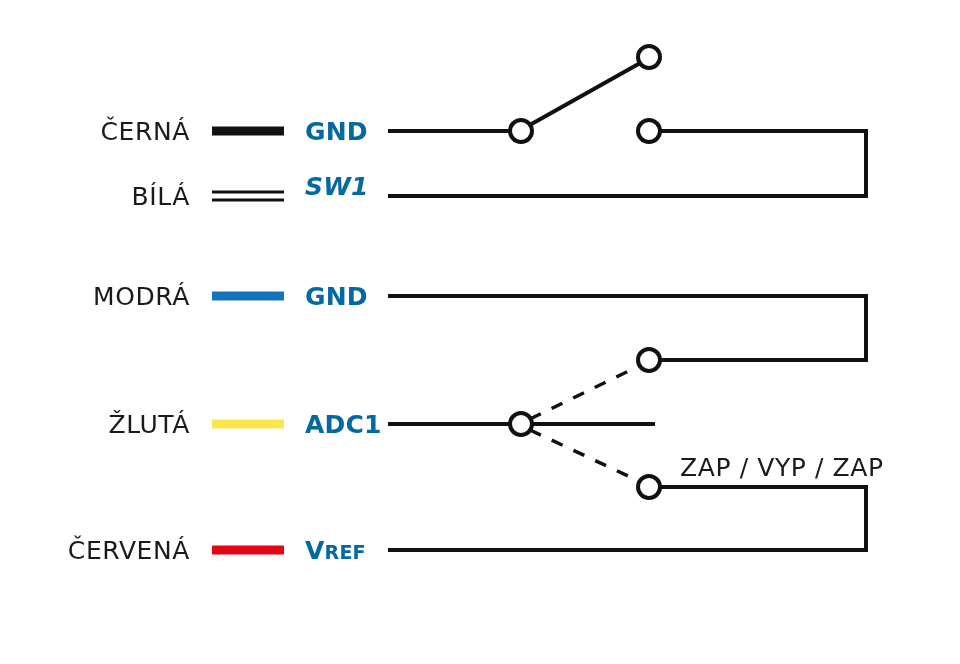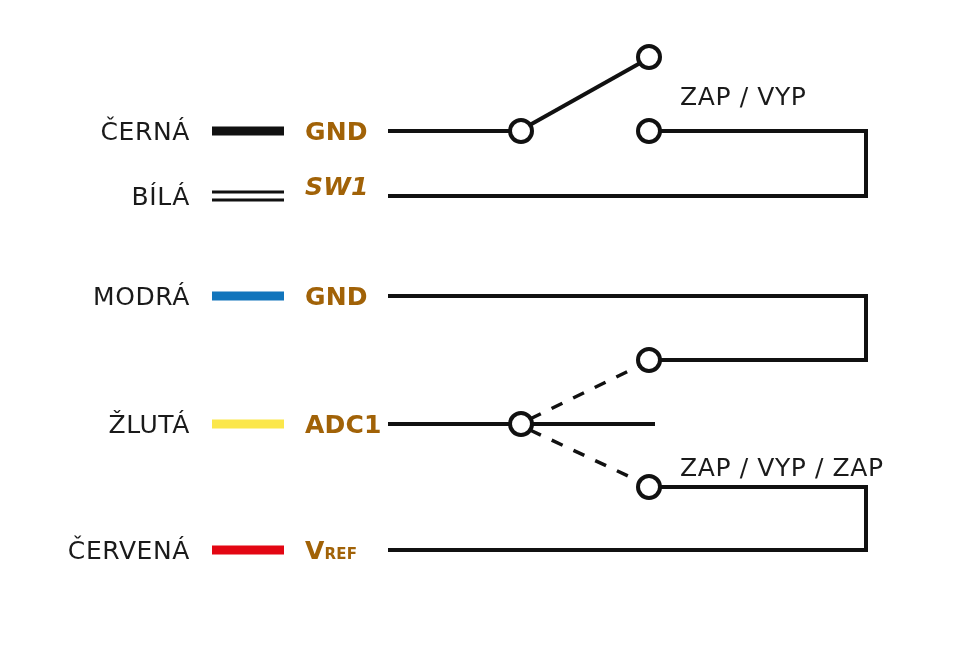--- a/index.html
+++ b/index.html
@@ -51,26 +51,26 @@
   .swatch.hollow {
     background: #ffffff;
     border-top: 3px solid #111111;
     border-bottom: 3px solid #111111;
   }
   .terminal-name {
     position: absolute;
     font-size: 25px;
     font-weight: 700;
     letter-spacing: 0.2px;
-    color: #a16207;
+    color: #0369a1;
     white-space: nowrap;
     transform: translateY(-50%);
   }
   .terminal-name .smallcap {
-    font-size: 15px;
+    font-size: 19px;
     font-weight: 700;
   }
   .state-label {
     position: absolute;
     font-size: 25px;
     font-weight: 400;
     letter-spacing: 0.6px;
     color: #1a1a1a;
     white-space: nowrap;
     transform: translateY(-50%);
@@ -138,17 +138,16 @@
     <div class="swatch" style="left:212px; top:296px; width:72px; height:9px; background:#1275bc;"></div>
     <div class="swatch" style="left:212px; top:424px; width:72px; height:9px; background:#fbe74b;"></div>
     <div class="swatch" style="left:212px; top:550px; width:72px; height:9px; background:#e30613;"></div>
 
     <div class="terminal-name" style="left:305px; top:131px;">GND</div>
     <div class="terminal-name" style="left:305px; top:186px;font-style:italic;">SW1</div>
     <div class="terminal-name" style="left:305px; top:296px;">GND</div>
     <div class="terminal-name" style="left:305px; top:424px;">ADC1</div>
     <div class="terminal-name" style="left:305px; top:550px;"><span>V</span><span class="smallcap">REF</span></div>
 
-    <div class="state-label" style="left:680px; top:96px;">ZAP / VYP</div>
     <div class="state-label" style="left:680px; top:424px;margin-top:43px;">ZAP / VYP / ZAP</div>
 
   </div>
 </div>
 
 </body></html>

